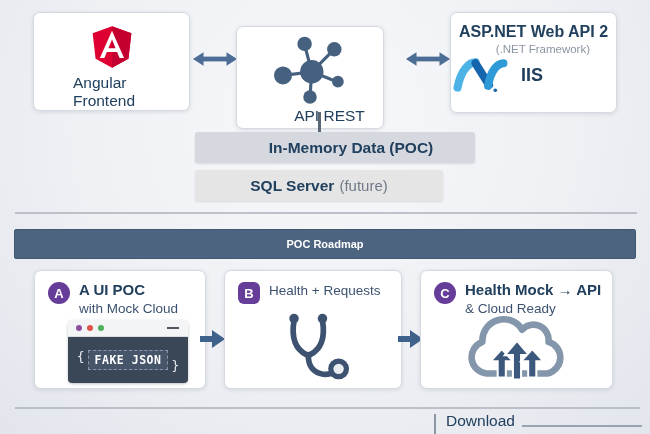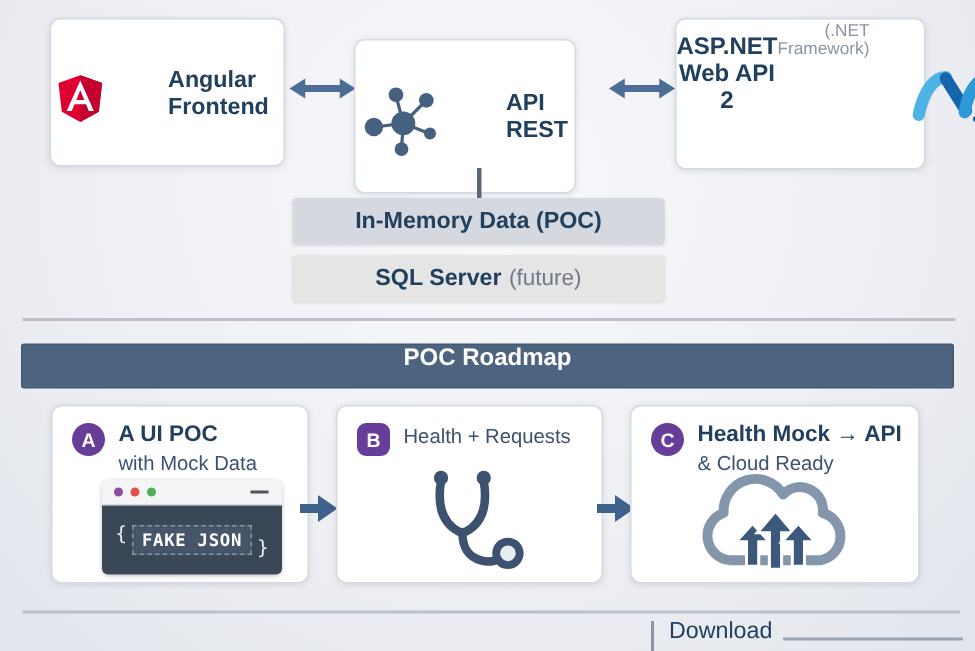--- a/index.html
+++ b/index.html
@@ -7,55 +7,55 @@
     width:650px;height:434px;overflow:hidden;position:relative;
     font-family:"Liberation Sans","DejaVu Sans",sans-serif;
     background:radial-gradient(ellipse at 50% 28%, #f7f8fa 0%, #eef0f4 55%, #e2e5ec 100%);
   }
   .stage{position:absolute;inset:0;}
   .abs{position:absolute;}
   
   .node{
     position:absolute;background:#ffffff;border:1px solid #d5dae2;border-radius:7px;
     box-shadow:0 1px 4px rgba(60,72,95,.14);
-    display:flex;flex-direction:row;align-items:center;box-sizing:border-box;
+    display:flex;flex-direction:column;align-items:center;box-sizing:border-box;
   }
   #box-angular{left:33px;top:12px;width:157px;height:99px;}
   #box-api{left:236px;top:26px;width:148px;height:103px;}
   #box-aspnet{left:450px;top:12px;width:167px;height:101px;align-items:stretch;}
-  .node-label{font-weight:bold;font-size:15.5px;color:#21405e;margin-left:39px;}
+  .node-label{font-weight:normal;font-size:15.5px;color:#21405e;margin-left:39px;}
   #box-angular .node-label{margin-top:2px;}
   #box-api .node-label{margin-top:1px;}
   .aspnet-title{font-weight:bold;font-size:16px;color:#21405e;text-align:center;margin-top:10px;}
   .aspnet-sub{font-size:11.5px;color:#8b94a3;text-align:right;padding-right:26px;margin-top:2px;}
   .aspnet-row{display:flex;align-items:center;gap:12px;margin-top:2px;}
   .iis-label{font-weight:bold;font-size:18px;color:#21405e;}
   .harrow{position:absolute;}
   #arrow1{left:192px;top:50px;}
   #arrow2{left:405px;top:50px;}
   #connector{left:318px;top:112px;width:3px;height:20px;background:#5c6775;}
   
   .layer-bar{
     position:absolute;left:195px;width:248px;height:31px;border-radius:3px;
     display:flex;align-items:center;justify-content:center;gap:5px;
     box-shadow:0 1px 2px rgba(60,72,95,.15);
   }
-  #bar-inmem{top:132px;background:#d5d9df;}
+  #bar-inmem{top:132px;background:#d5d9df;padding-left:32px;}
   #bar-sql{top:170px;background:#e5e5e5;}
   .bar-strong{font-weight:bold;font-size:15.5px;color:#21405e;}
   .bar-muted{font-size:15px;color:#707a89;}
   .divider{position:absolute;height:2px;background:#b2b8c3;opacity:.85;}
   #divider1{left:15px;top:212px;width:622px;}
   #divider2{left:15px;top:407px;width:625px;}
   
   #banner{
     position:absolute;left:14px;top:229px;width:622px;height:30px;background:#4d6480;
     border:1px solid #42586f;border-radius:2px;box-sizing:border-box;
-    display:flex;align-items:flex-start;justify-content:center;
-    color:#ffffff;font-weight:bold;font-size:16px;
+    display:flex;align-items:center;justify-content:center;
+    color:#ffffff;font-weight:bold;font-size:11px;
   }
   .card{
     position:absolute;top:270px;height:119px;background:#ffffff;border:1px solid #d5dae2;
     border-radius:7px;box-shadow:0 1px 4px rgba(60,72,95,.14);box-sizing:border-box;
   }
   #card-a{left:34px;width:172px;}
   #card-b{left:224px;width:178px;}
   #card-c{left:420px;width:193px;}
   .card-head{display:flex;align-items:flex-start;gap:9px;padding:10px 0 0 13px;}
   .badge{
@@ -169,21 +169,21 @@
 
   <div id="banner">
     <span>POC Roadmap</span>
   </div>
 
   <div class="card" id="card-a">
     <div class="card-head">
       <div class="badge round">A</div>
       <div>
         <div class="card-title">A UI POC</div>
-        <div class="card-sub">with Mock Data</div>
+        <div class="card-sub">with Mock Cloud</div>
       </div>
     </div>
     <div class="bwin">
       <div class="bwin-bar">
         <span class="bdot purple"></span>
         <span class="bdot red"></span>
         <span class="bdot green"></span>
         <span class="bwin-dash"></span>
       </div>
       <div class="bwin-body">

